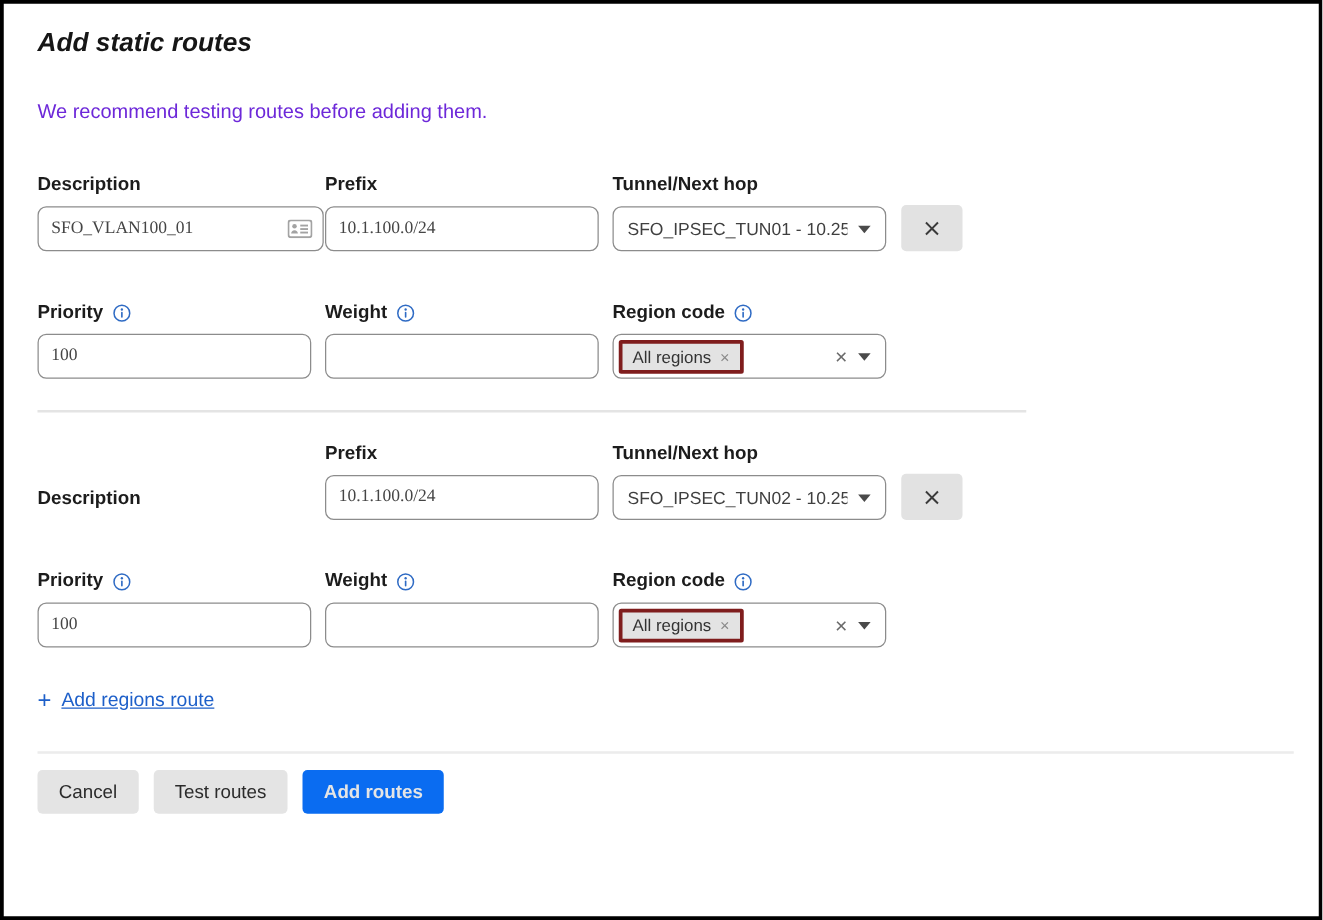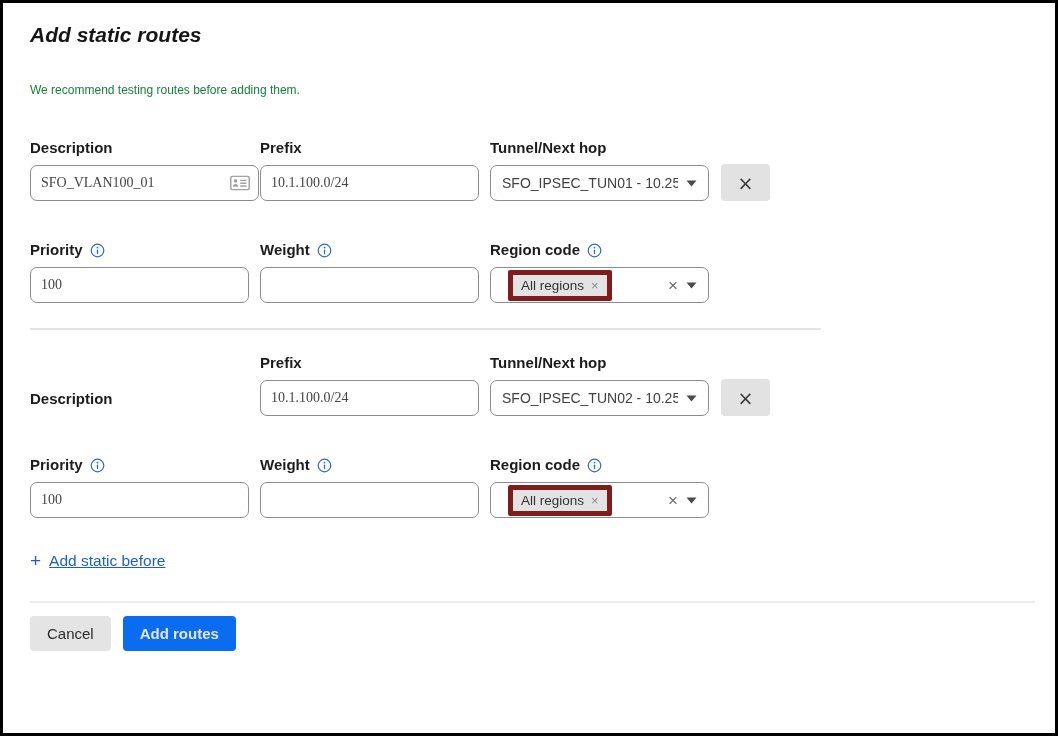--- a/index.html
+++ b/index.html
@@ -11,21 +11,21 @@
     font-family:"Liberation Sans","DejaVu Sans",sans-serif;
     overflow:hidden;
   }
   .content { padding:13px 27px 0 27px; }
 
   .page-title {
     font-size:21px; font-weight:700; color:#161616;
     margin:4px 0 0 0; line-height:30px;font-style:italic;
   }
   .intro { font-size:15px; color:#3c3c3c; line-height:20px; margin-top:25px; }
-  .note  { font-size:12px; color:#15803d; line-height:20px; margin-top:30px; }
+  .note  { font-size:16px; color:#6d28d9; line-height:20px; margin-top:30px; }
 
   .form-area { margin-top:39px; }
 
   .route-block { }
   .field-row { display:flex; gap:1px; align-items:flex-end; }
   .field { width:229px; }
   .field-label {
     display:flex; align-items:center; gap:7px;
     font-size:15px; font-weight:700; color:#1c1c1c;
     margin-bottom:8px; line-height:18px;
@@ -55,22 +55,22 @@
   }
   .select-text {
     flex:1; font-size:14px; color:#3f3f3f;
     white-space:nowrap; overflow:hidden;
   }
   .caret { display:inline-flex; margin-left:8px; }
 
   .multiselect { padding:0 11px 0 4px; }
   .chip {
     display:inline-flex; align-items:center; gap:7px;
-    background:#e3e3e3; border:5px solid #7f1d1d; border-radius:2px;
-    padding:3px 8px; font-size:13.5px; color:#333;margin-left:13px;
+    background:#e3e3e3; border:3px solid #7f1d1d; border-radius:2px;
+    padding:3px 8px; font-size:13.5px; color:#333;
   }
   .chip-x { color:#8a8a8a; font-size:13px; line-height:1; cursor:pointer; }
   .clear-x {
     color:#6b6b6b; font-size:17px; line-height:1;
     margin-left:auto; cursor:pointer;
   }
 
   .remove-btn {
     width:49px; height:37px; margin-left:1px;
     background:#e2e2e2; border:none; border-radius:4px;
@@ -303,26 +303,27 @@
                     <polygon points="0.5,0.5 10.5,0.5 5.5,6.5" fill="#4a4a4a"></polygon>
                   </svg>
               </span>
             </div>
           </div>
         </div>
       </div>
 
       <div class="add-link-row">
         <span class="add-link-plus">+</span>
-        <a class="add-link">Add static before</a>
+        <a class="add-link">Add regions route</a>
       </div>
 
     </div>
 
     <hr class="footer-divider">
 
     <div class="footer">
       <button class="btn btn-secondary">Cancel</button>
+      <button class="btn btn-secondary">Test routes</button>
       <button class="btn btn-primary">Add routes</button>
     </div>
 
   </div>
 </div>
 
 </body></html>

